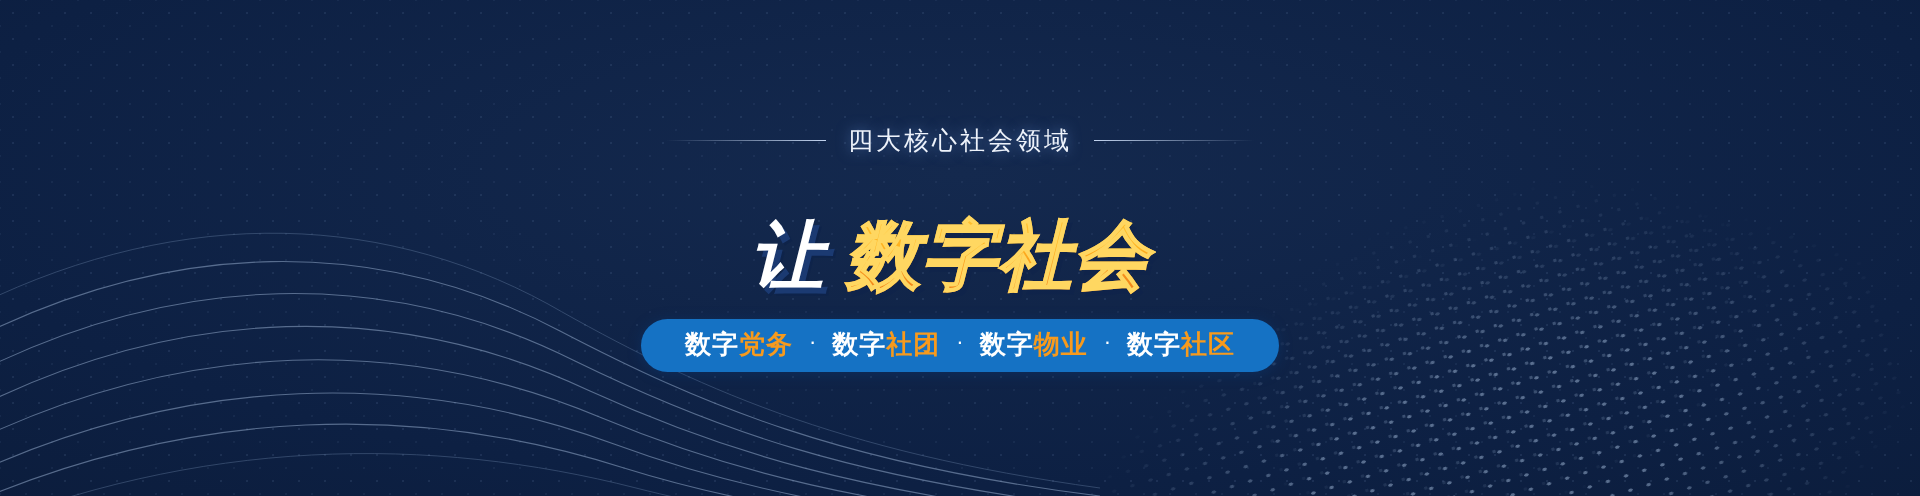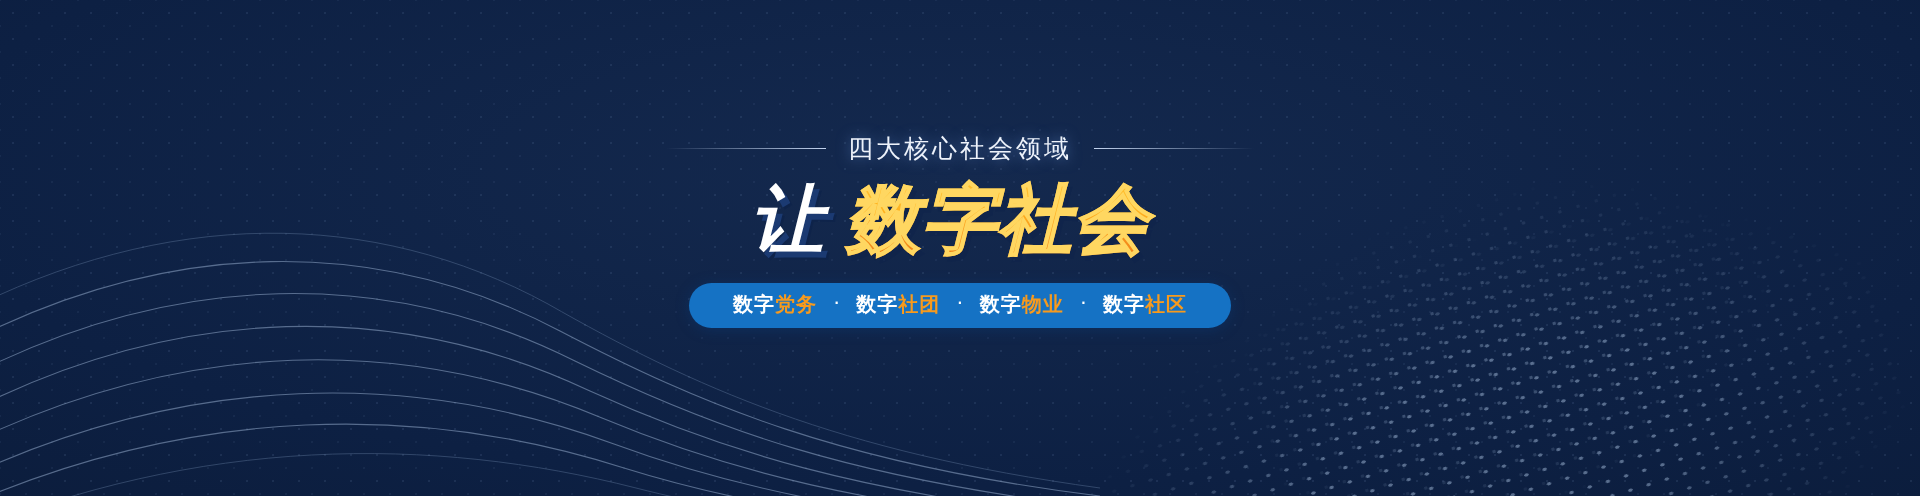--- a/index.html
+++ b/index.html
@@ -56,21 +56,21 @@
   }
 
   
   .waves{ position:absolute; left:0; bottom:0; width:1100px; height:300px; pointer-events:none; }
   .waves svg{ display:block; width:100%; height:100%; }
 
   
   .stack{
     position:absolute;
     left:0; right:0;
-    top:132px;
+    top:124px;
     display:flex;
     flex-direction:column;
     align-items:center;
   }
 
   
   .eyebrow{
     display:flex;
     align-items:center;
     gap:22px;
@@ -111,36 +111,37 @@
   }
   .hl-gold{
     background:linear-gradient(180deg,#ffc233 0%,#ffb21f 38%,#f7941e 70%,#ef7f17 100%);
     -webkit-background-clip:text;
     background-clip:text;
     color:transparent;
     -webkit-text-stroke:2px #ffd761;
     paint-order:stroke fill;
     filter:drop-shadow(4px 5px 0 rgba(14,35,74,.55));
     padding:0 4px;
+    margin-top:44px;
   }
   .gap{ display:inline-block; width:16px; }
 
   
   .pill{
     margin-top:24px;
     background:#1572c4;
     border-radius:999px;
     padding:8px 44px 10px;
     display:flex;
     align-items:center;
     gap:0;
     box-shadow:0 2px 14px rgba(10,60,120,.45);
   }
   .pill-item{
-    font-size:20px;
+    font-size:26px;
     font-weight:700;
     letter-spacing:1px;
     white-space:nowrap;
   }
   .pill-item .pre{ color:#ffffff; }
   .pill-item .suf{ color:#f79a1d; }
   .pill-sep{
     color:#ffffff;
     font-size:22px;
     padding:0 16px;

